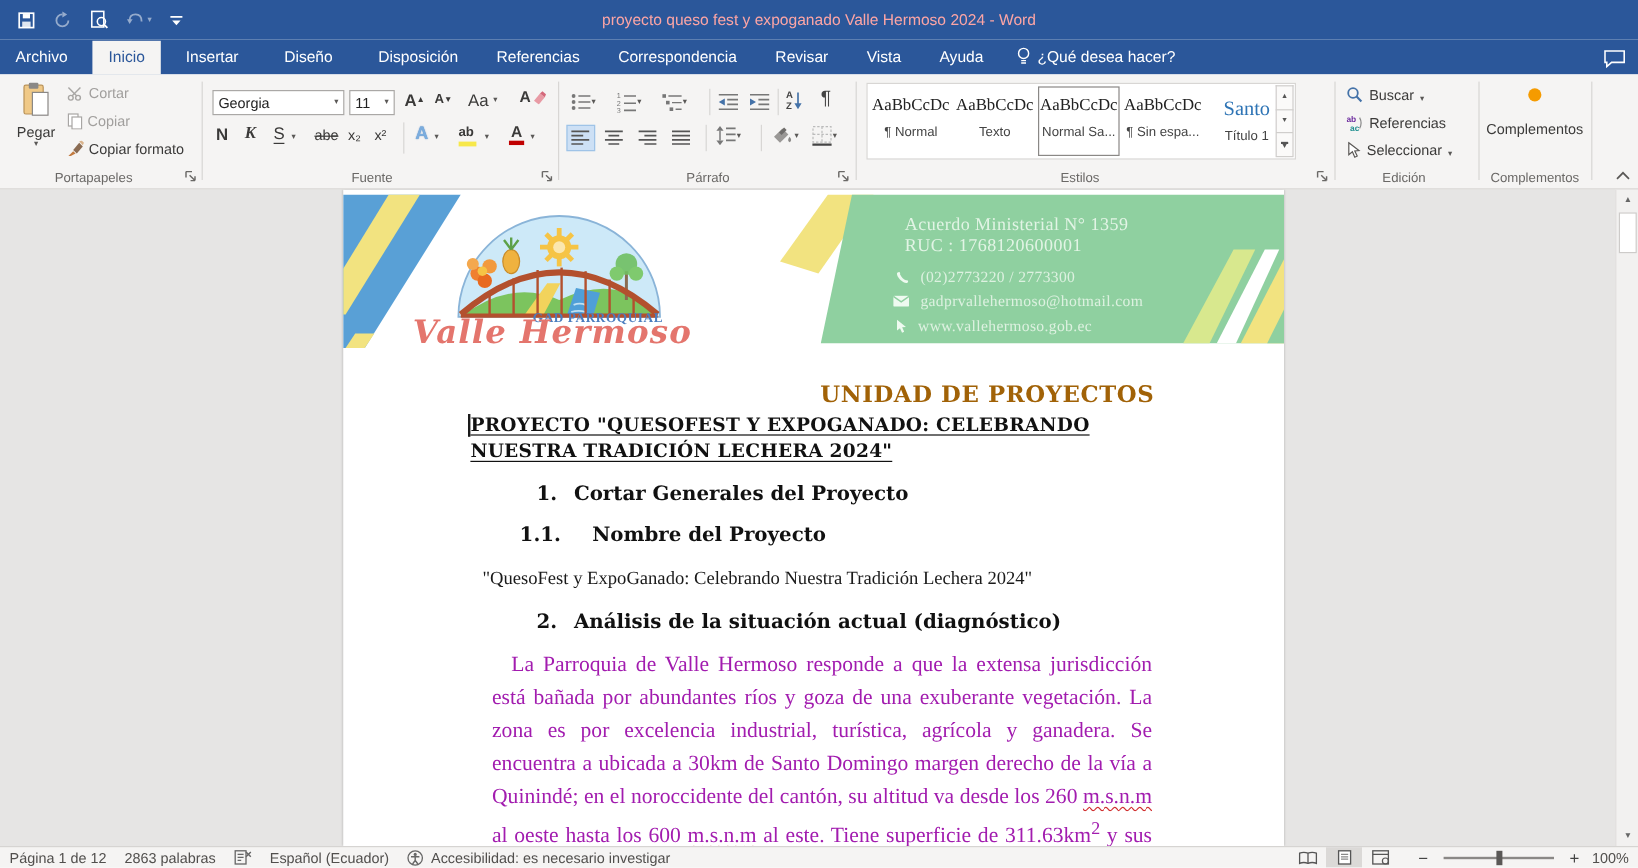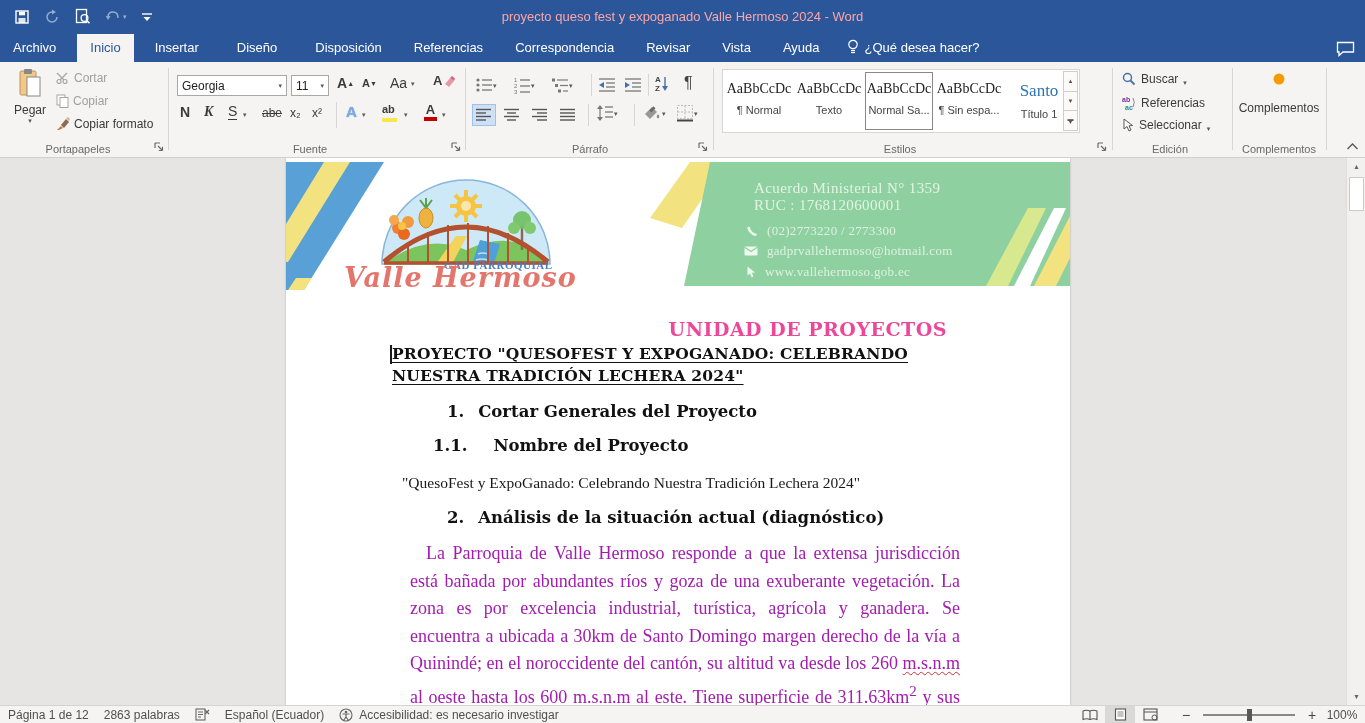--- a/index.html
+++ b/index.html
@@ -49,21 +49,21 @@
   
   .ed-row { position:absolute; display:flex; align-items:flex-end; gap:5px; font-size:12px; color:#3b3a39; }
 
   
   .docarea { position:absolute; left:0; top:158px; width:1365px; height:547px; background:#e6e5e4; overflow:hidden; }
   .page { position:absolute; left:286px; top:0; width:784px; height:547px; background:#fff; box-shadow:0 0 2px rgba(0,0,0,.25); font-family:"Liberation Serif", serif; }
   .banner { position:absolute; left:0; top:4px; width:784px; height:128px; }
   .b-text { position:absolute; color:#e2f4e5; font-size:15px; letter-spacing:.4px; }
   .b-row { position:absolute; display:flex; align-items:center; gap:9px; color:#ddf1e0; font-size:13px; letter-spacing:.3px; }
   .caret { position:absolute; width:1.5px; height:19px; background:#1a1a1a; }
-  .unit-head { position:absolute; right:123px; top:160px; font-family:"DejaVu Serif", serif; font-weight:bold; font-size:19px; color:#ec4899; letter-spacing:.5px; }
+  .unit-head { position:absolute; right:108px; top:160px; font-family:"DejaVu Serif", serif; font-weight:bold; font-size:19px; color:#a16207; letter-spacing:.5px; }
   .doc-title { position:absolute; left:106px; top:185px; width:576px; font-family:"DejaVu Serif", serif; font-weight:bold; font-size:15.5px; line-height:22px; color:#111;
                text-decoration:underline; text-underline-offset:3px; letter-spacing:.2px; }
   .h-num { display:inline-block; }
   .doc-h { position:absolute; font-family:"DejaVu Serif", serif; font-weight:bold; font-size:16.5px; color:#111; }
   .doc-quote { position:absolute; left:116px; top:316px; font-size:15.5px; color:#1a1a1a; }
   .doc-para { position:absolute; left:124px; top:382px; width:550px; font-size:18px; line-height:27.6px; text-align:justify; text-indent:16px; color:#a21caf; }
   .spell { text-decoration:underline wavy #d03030 1px; text-underline-offset:2px; text-decoration-skip-ink:none; }
 
   
   .vscroll { position:absolute; right:0; top:0; width:19px; height:547px; background:#f2f1f0; border-left:1px solid #e0dedc; }

